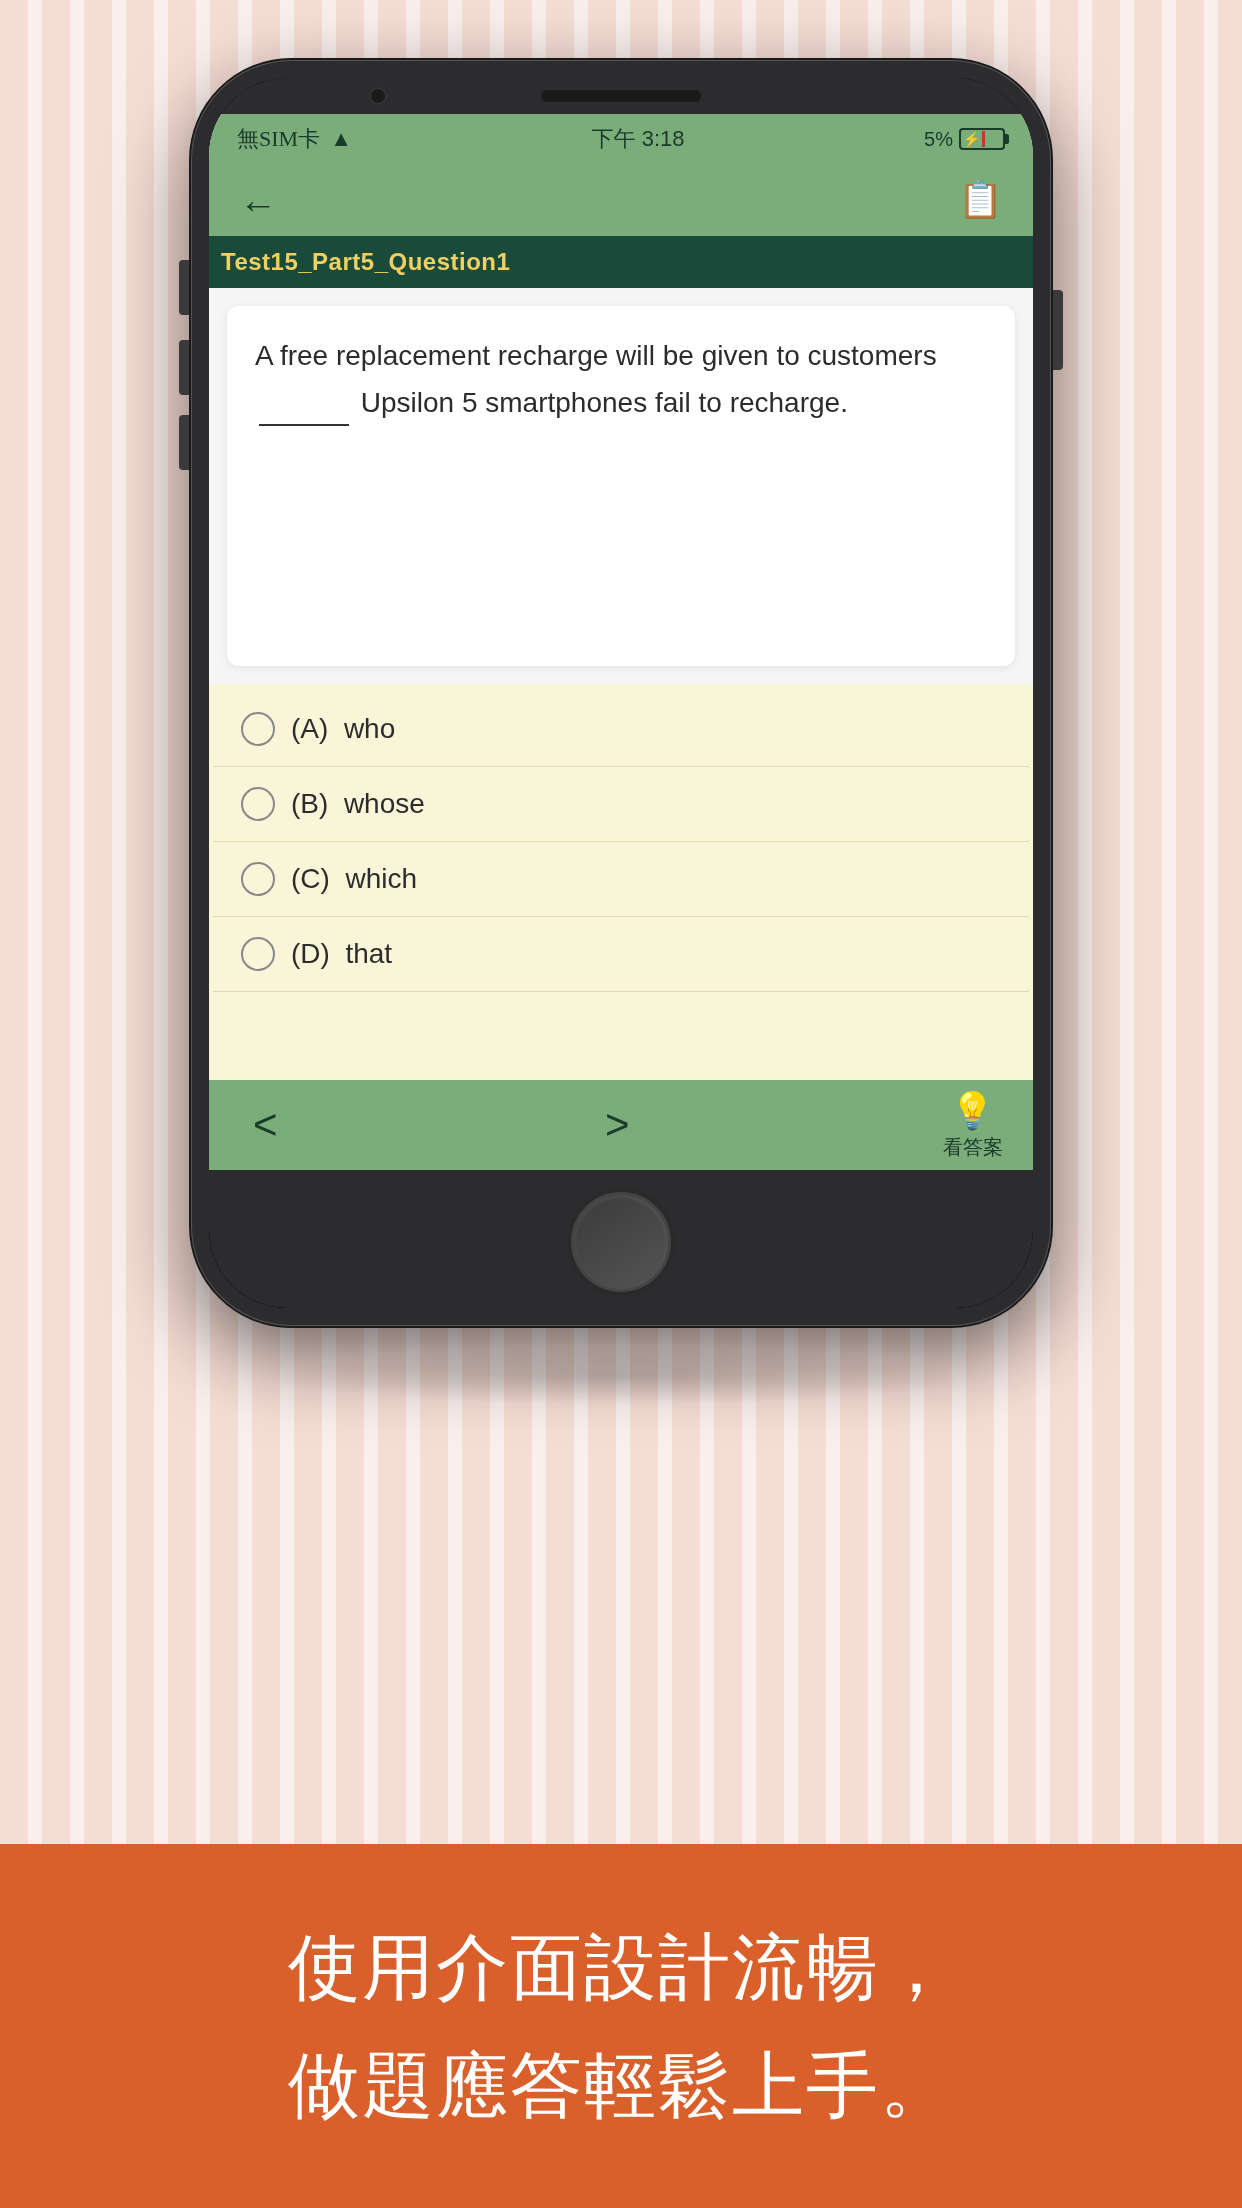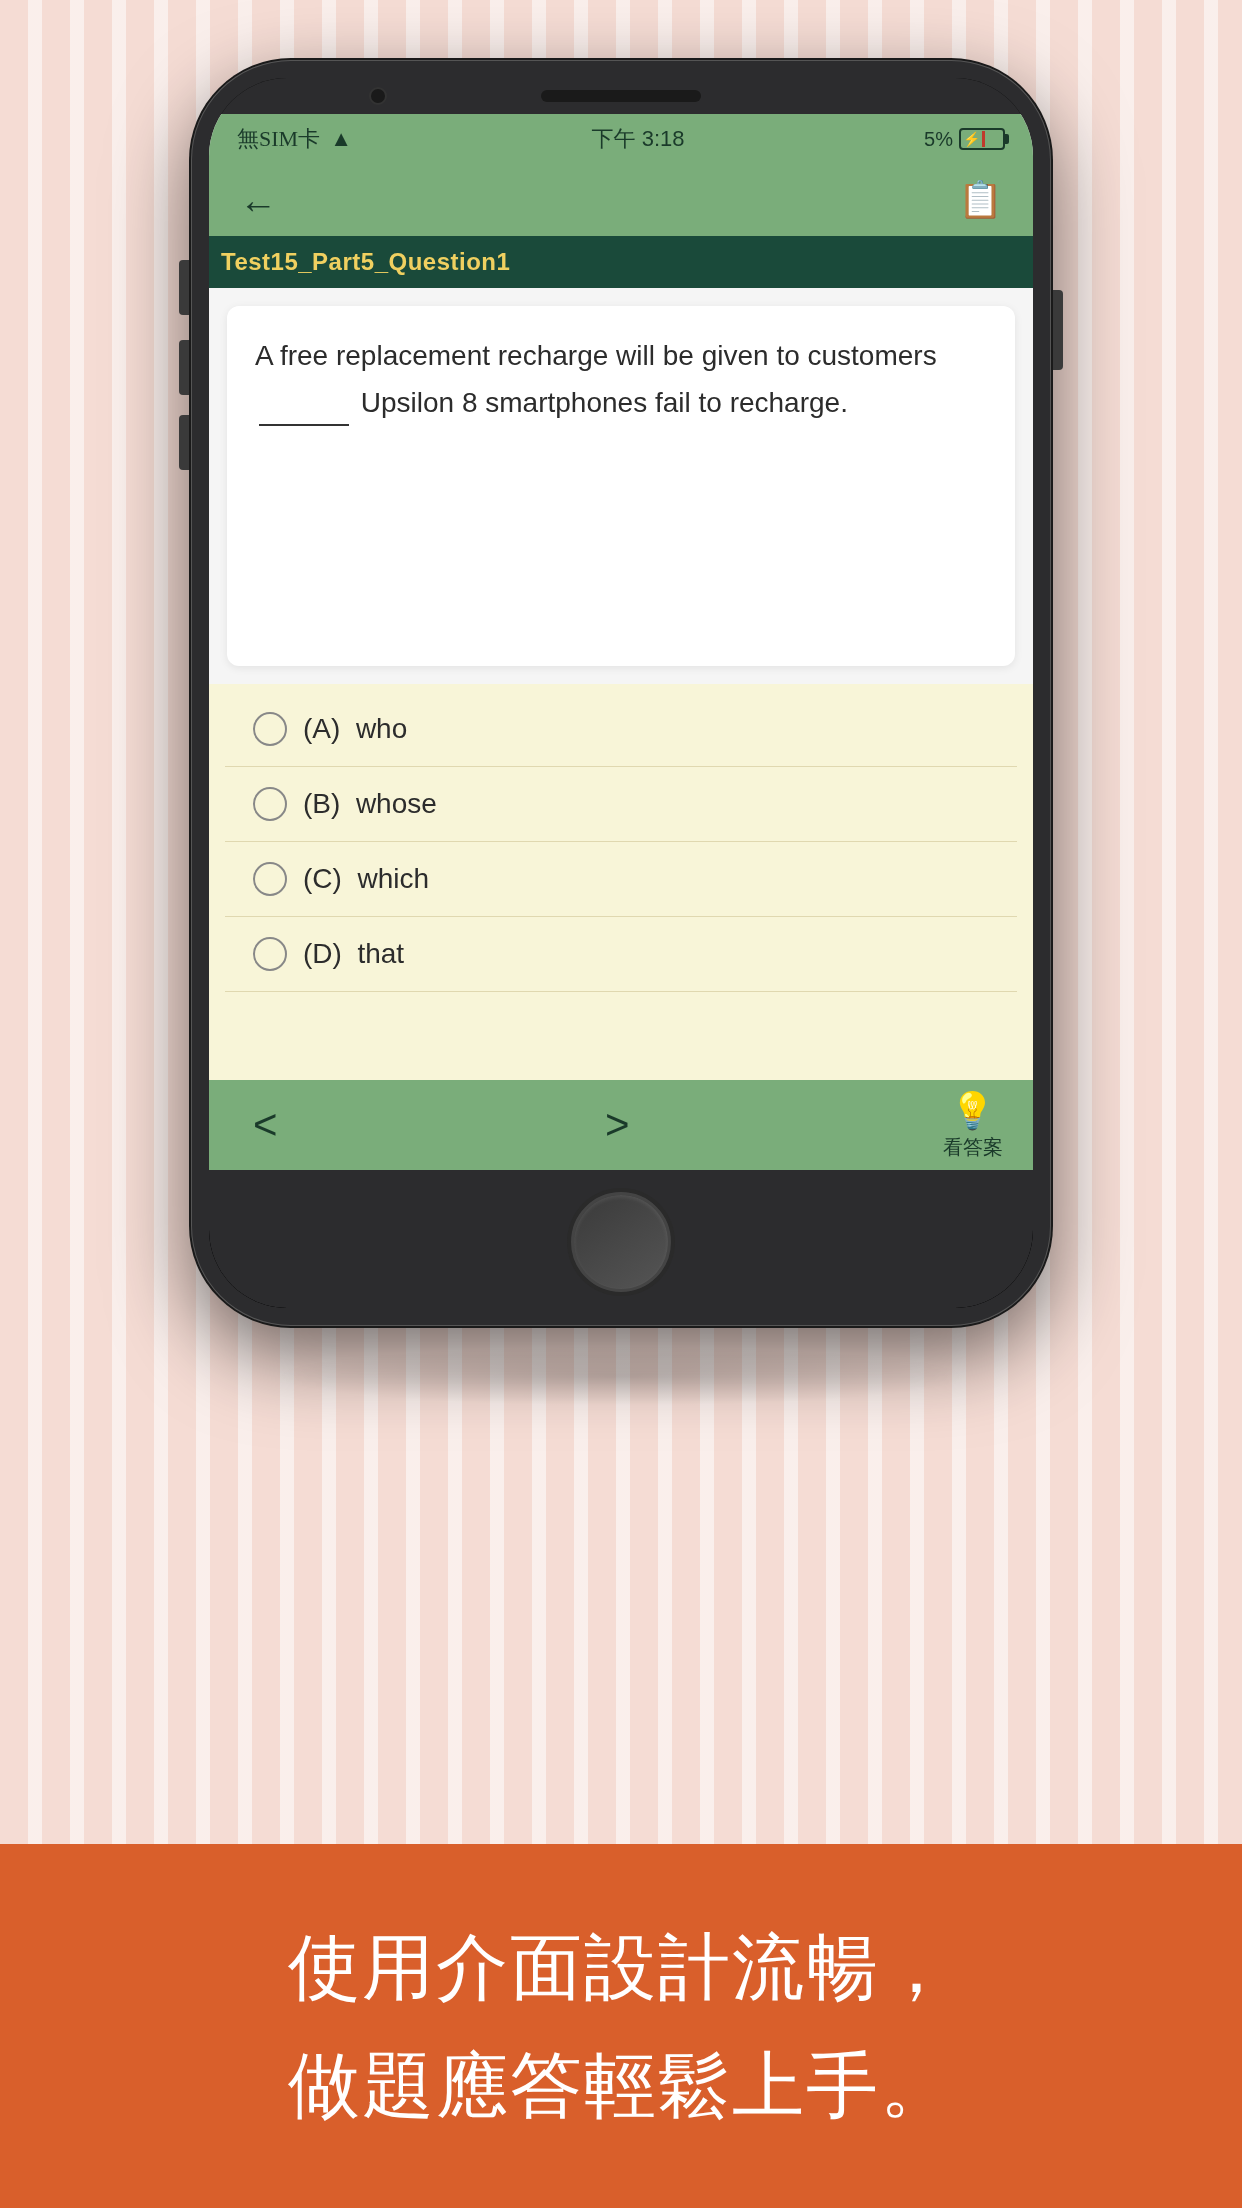--- a/index.html
+++ b/index.html
@@ -202,21 +202,21 @@
       display: inline-block;
       border-bottom: 2px solid #333;
       width: 90px;
       vertical-align: bottom;
       margin: 0 4px;
     }
 
     
     .options-area {
       background: #f8f5d8;
-      padding: 8px 16px;
+      padding: 8px 4px;
     }
 
     .option-row {
       display: flex;
       align-items: center;
       padding: 20px 28px;
       border-bottom: 1px solid #e0d8b0;
       gap: 16px;
       cursor: pointer;
     }
@@ -356,21 +356,21 @@
           <span class="nav-back">←</span>
           <span class="nav-icon">📋</span>
         </div>
 
         <div class="question-label">Test15_Part5_Question1</div>
 
         <div class="question-card">
           <p class="question-text">
             <span>A free replacement recharge will be given to customers</span>
             <span class="blank">&nbsp;</span>
-            <span>Upsilon 8 smartphones fail to recharge.</span>
+            <span>Upsilon 5 smartphones fail to recharge.</span>
           </p>
         </div>
 
         <div class="options-area">
 
           <div class="option-row">
             <div class="radio-circle"></div>
             <span class="option-label">(A)&nbsp;&nbsp;who</span>
           </div>
 

